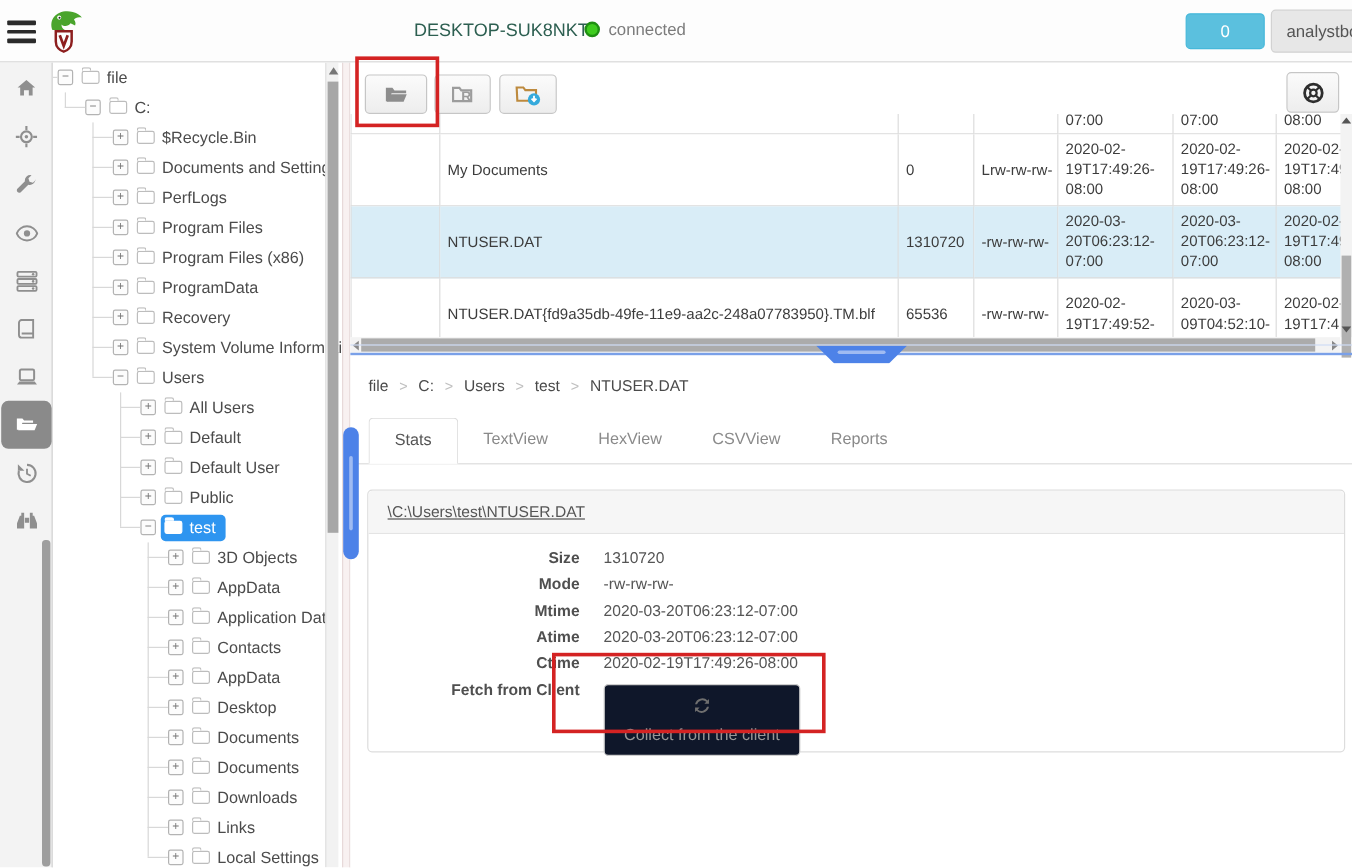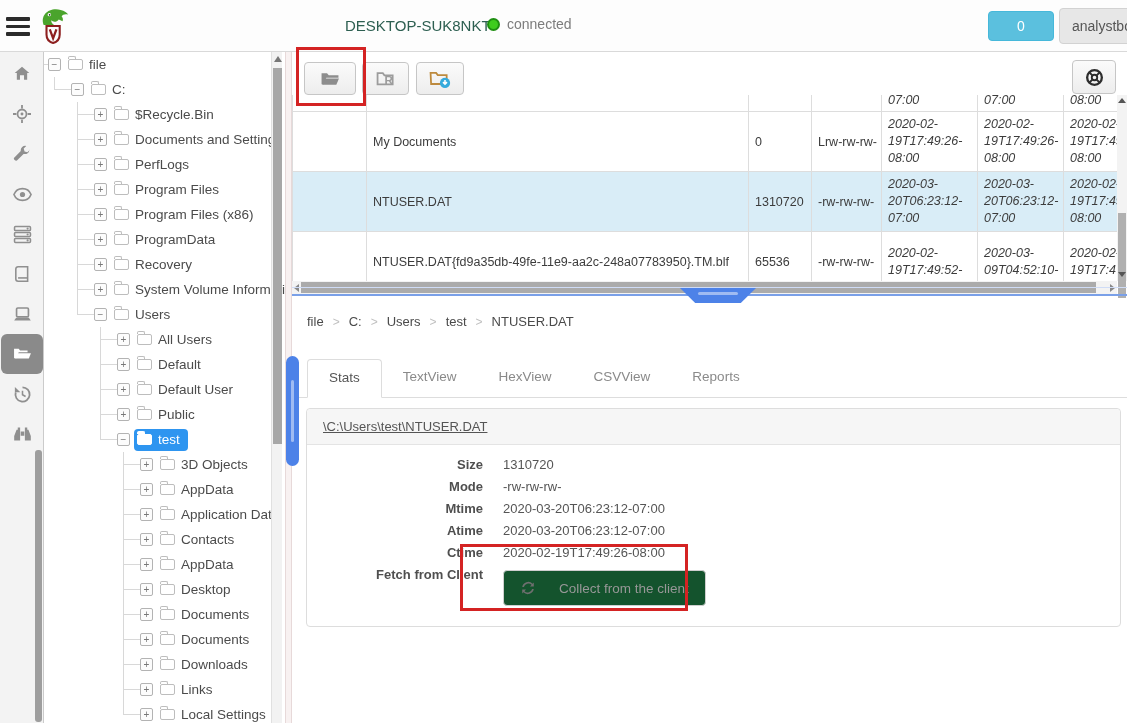--- a/index.html
+++ b/index.html
@@ -88,21 +88,21 @@
 
   
   .tbl { position:absolute; left:0; top:43px; width:835px; height:186px; overflow:hidden; }
   .tbl-inner { width:868px; }
   .frow { display:grid; grid-template-columns:75px 382px 63px 70px 96px 86px 96px; min-height:60px; cursor:pointer; }
   .frow.partial { min-height:17px; height:17px; overflow:hidden; }
   .frow.selected .cell { background:#d9edf7; }
   .cell { border-right:1px solid #ddd; border-bottom:1px solid #ddd; padding:4px 6px; display:flex;
     align-items:center; font-size:12.5px; color:#3c3c3c; overflow:hidden; }
   .cell:first-child { border-left:1px solid #ddd; }
-  .dcell span { line-height:17px;font-style:italic; }
+  .dcell span { line-height:17px; }
   .partial .dcell { align-items:flex-start; }
   .partial .dcell span { position:relative; top:-7px; }
   .mode-cell { white-space:nowrap; }
 
   
   .hscroll { position:absolute; left:0; top:229px; width:825px; height:13px; background:#f3f3f3; }
   .hscroll .thumb { position:absolute; left:9px; top:1px; width:795px; height:11px; background:#ababab; }
   .arrow-l,.arrow-r { position:absolute; top:3px; width:0; height:0; border-top:4px solid transparent; border-bottom:4px solid transparent; }
   .arrow-l { left:2px; border-right:5px solid #888; }
   .arrow-r { right:2px; border-left:5px solid #888; }
@@ -110,35 +110,35 @@
   .vscroll .up { position:absolute; top:3px; left:1px; width:0; height:0; border-left:4px solid transparent;
     border-right:4px solid transparent; border-bottom:5px solid #555; }
   .vscroll .thumb { position:absolute; top:118px; left:1px; width:8px; height:85px; background:#b0b0b0; }
   .vscroll .down { position:absolute; bottom:4px; left:1px; width:0; height:0; border-left:4px solid transparent;
     border-right:4px solid transparent; border-top:5px solid #555; }
 
   
   .breadcrumb { position:absolute; left:15px; top:262px; font-size:13px; color:#4a4a4a; }
   .crumb { cursor:pointer; }
   .crumb + .crumb::before { content:">"; color:#c0c0c0; margin:0 9px; font-size:12px; }
-  .tabs { position:absolute; left:0px; top:307px; width:835px; height:39px; border-bottom:1px solid #ddd;
+  .tabs { position:absolute; left:0px; top:296px; width:835px; height:39px; border-bottom:1px solid #ddd;
     display:flex; padding-left:15px; }
   .tab { padding:10px 21px; font-size:13.5px; color:#8a8a8a; cursor:pointer; margin-bottom:-1px; }
   .tab.active { color:#555; background:#fff; border:1px solid #ddd; border-bottom:1px solid #fff; border-radius:4px 4px 0 0; }
 
   .card { position:absolute; left:14px; top:356px; width:815px; height:219px; border:1px solid #ddd;
     border-radius:4px; background:#fff; }
   .card-header { height:36px; background:#f6f6f6; border-bottom:1px solid #e4e4e4; border-radius:4px 4px 0 0;
     padding:10px 16px; font-size:13px; color:#555;text-decoration:underline; }
   .card-body { padding:12px 16px 0 16px; }
   .stat-row { display:grid; grid-template-columns:160px 1fr; column-gap:20px; margin-bottom:7px; }
   .stat-label { text-align:right; font-weight:bold; color:#4f4f4f; font-size:13px; }
   .stat-value { color:#555; font-size:13px; }
-  .collect-btn { display:inline-flex; align-items:center; gap:23px; margin-top:3px; padding:9px 16px;
-    background:#14532d; border:1px solid #cfcfcf; border-radius:4px; color:#979797; font-size:13.5px; cursor:pointer; }
+  .collect-btn { display:inline-flex; align-items:center; gap:9px; margin-top:3px; padding:9px 16px;
+    background:#0f172a; border:1px solid #cfcfcf; border-radius:4px; color:#979797; font-size:13.5px; cursor:pointer;flex-direction:column; }
 
   
   .annot { position:absolute; border:3px solid #d42323; z-index:40; pointer-events:none; }
   .annot-toolbar { left:296px; top:47px; width:70px; height:59px; }
   .annot-collect { left:460px; top:544px; width:228px; height:67px; }
 </style>
 </head>
 <body>
 
 <div class="topbar">

